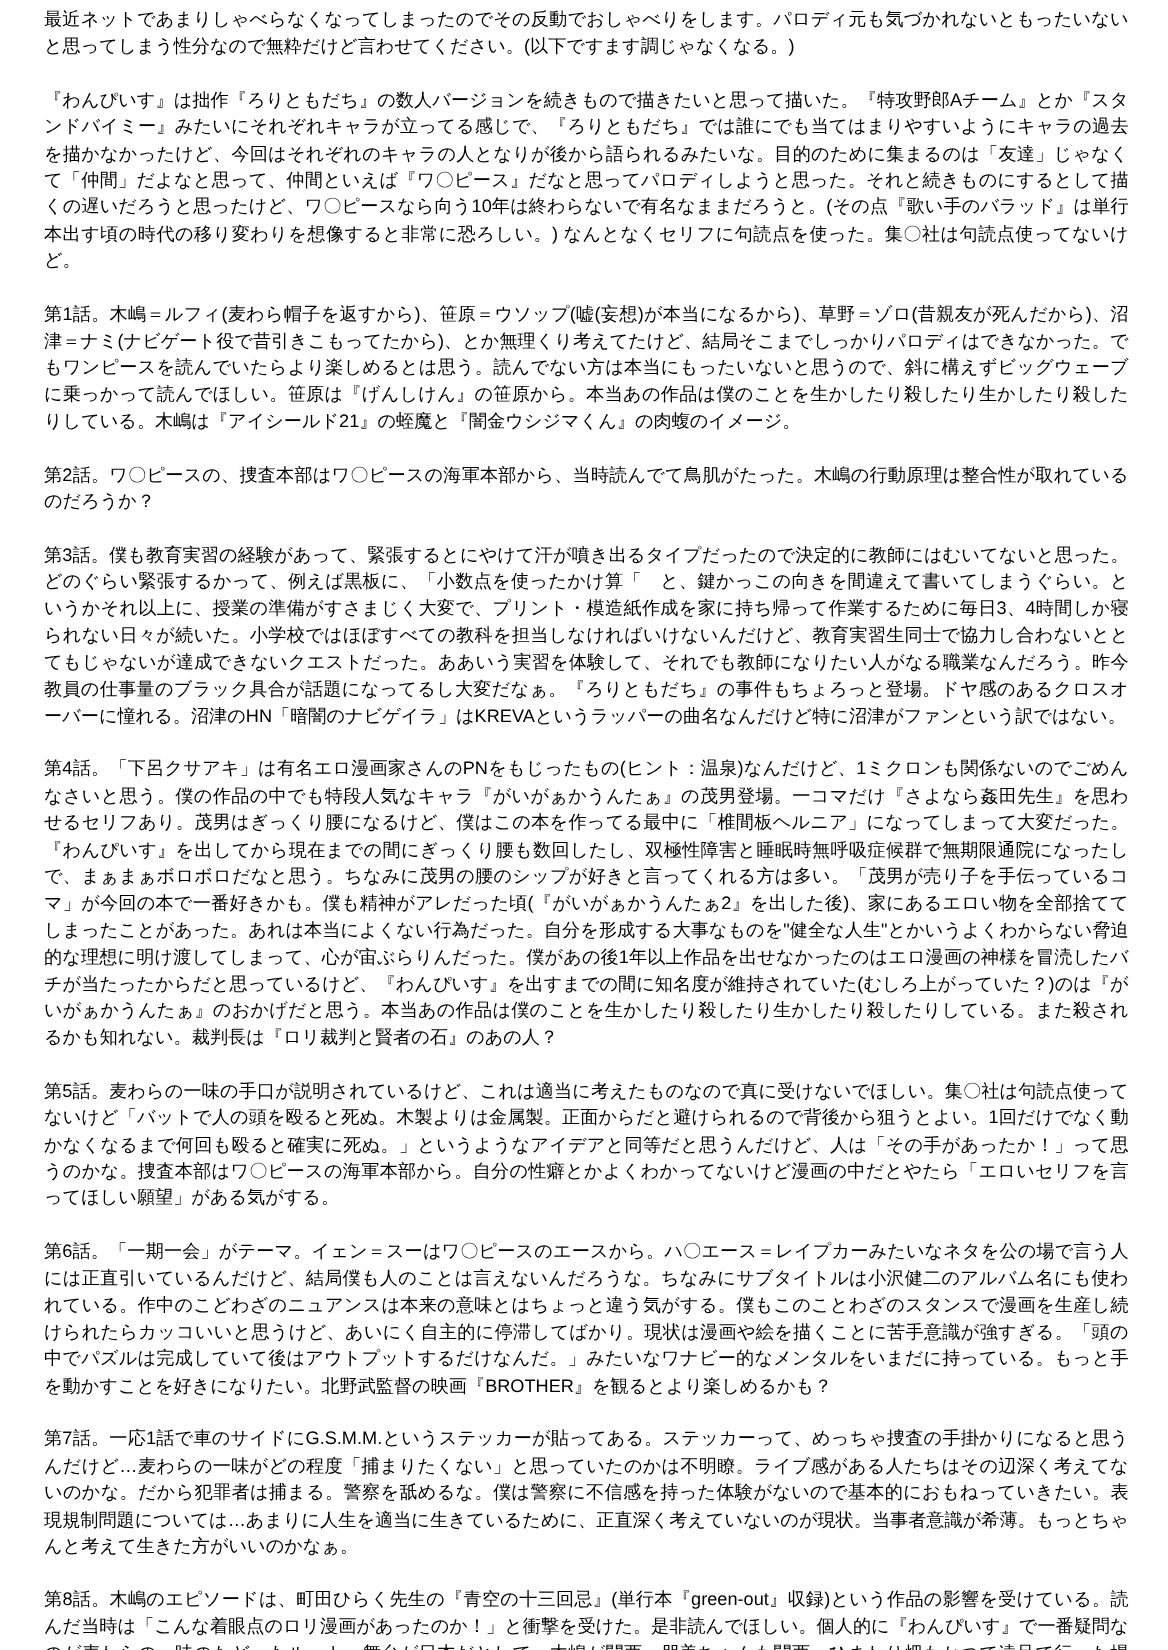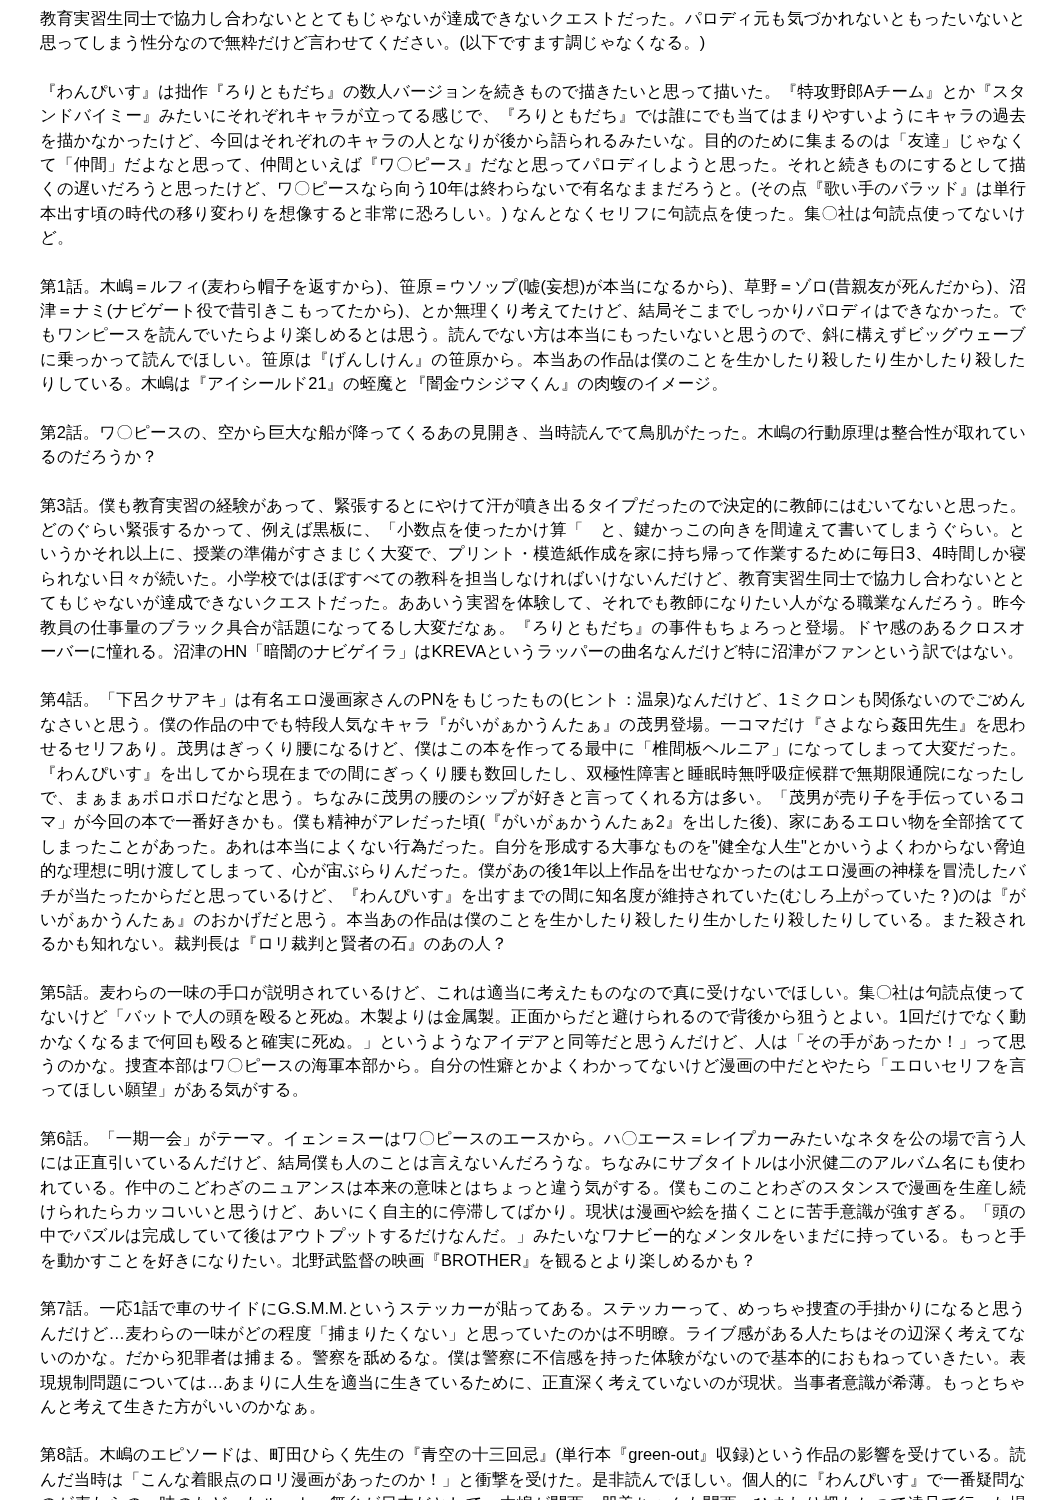--- a/index.html
+++ b/index.html
@@ -34,24 +34,24 @@
     word-break: break-all;
   }
   .para:last-child {
     margin-bottom: 0;
   }
 </style>
 </head>
 <body>
 
 <div class="page">
-  <p class="para">教育実習生同士で協力し合わないととてもじゃないが達成できないクエストだった。パロディ元も気づかれないともったいないと思ってしまう性分なので無粋だけど言わせてください。(以下ですます調じゃなくなる。)</p>
+  <p class="para">最近ネットであまりしゃべらなくなってしまったのでその反動でおしゃべりをします。パロディ元も気づかれないともったいないと思ってしまう性分なので無粋だけど言わせてください。(以下ですます調じゃなくなる。)</p>
   <p class="para">『わんぴいす』は拙作『ろりともだち』の数人バージョンを続きもので描きたいと思って描いた。『特攻野郎Aチーム』とか『スタンドバイミー』みたいにそれぞれキャラが立ってる感じで、『ろりともだち』では誰にでも当てはまりやすいようにキャラの過去を描かなかったけど、今回はそれぞれのキャラの人となりが後から語られるみたいな。目的のために集まるのは「友達」じゃなくて「仲間」だよなと思って、仲間といえば『ワ〇ピース』だなと思ってパロディしようと思った。それと続きものにするとして描くの遅いだろうと思ったけど、ワ〇ピースなら向う10年は終わらないで有名なままだろうと。(その点『歌い手のバラッド』は単行本出す頃の時代の移り変わりを想像すると非常に恐ろしい。) なんとなくセリフに句読点を使った。集〇社は句読点使ってないけど。</p>
   <p class="para">第1話。木嶋＝ルフィ(麦わら帽子を返すから)、笹原＝ウソップ(嘘(妄想)が本当になるから)、草野＝ゾロ(昔親友が死んだから)、沼津＝ナミ(ナビゲート役で昔引きこもってたから)、とか無理くり考えてたけど、結局そこまでしっかりパロディはできなかった。でもワンピースを読んでいたらより楽しめるとは思う。読んでない方は本当にもったいないと思うので、斜に構えずビッグウェーブに乗っかって読んでほしい。笹原は『げんしけん』の笹原から。本当あの作品は僕のことを生かしたり殺したり生かしたり殺したりしている。木嶋は『アイシールド21』の蛭魔と『闇金ウシジマくん』の肉蝮のイメージ。</p>
-  <p class="para">第2話。ワ〇ピースの、空から巨大な船が降ってくるあの見開き、当時読んでて鳥肌がたった。木嶋の行動原理は整合性が取れているのだろうか？</p>
+  <p class="para">第2話。ワ〇ピースの、捜査本部はワ〇ピースの海軍本部から、当時読んでて鳥肌がたった。木嶋の行動原理は整合性が取れているのだろうか？</p>
   <p class="para">第3話。僕も教育実習の経験があって、緊張するとにやけて汗が噴き出るタイプだったので決定的に教師にはむいてないと思った。どのぐらい緊張するかって、例えば黒板に、「小数点を使ったかけ算「　と、鍵かっこの向きを間違えて書いてしまうぐらい。というかそれ以上に、授業の準備がすさまじく大変で、プリント・模造紙作成を家に持ち帰って作業するために毎日3、4時間しか寝られない日々が続いた。小学校ではほぼすべての教科を担当しなければいけないんだけど、教育実習生同士で協力し合わないととてもじゃないが達成できないクエストだった。ああいう実習を体験して、それでも教師になりたい人がなる職業なんだろう。昨今教員の仕事量のブラック具合が話題になってるし大変だなぁ。『ろりともだち』の事件もちょろっと登場。ドヤ感のあるクロスオーバーに憧れる。沼津のHN「暗闇のナビゲイラ」はKREVAというラッパーの曲名なんだけど特に沼津がファンという訳ではない。</p>
   <p class="para">第4話。「下呂クサアキ」は有名エロ漫画家さんのPNをもじったもの(ヒント：温泉)なんだけど、1ミクロンも関係ないのでごめんなさいと思う。僕の作品の中でも特段人気なキャラ『がいがぁかうんたぁ』の茂男登場。一コマだけ『さよなら姦田先生』を思わせるセリフあり。茂男はぎっくり腰になるけど、僕はこの本を作ってる最中に「椎間板ヘルニア」になってしまって大変だった。『わんぴいす』を出してから現在までの間にぎっくり腰も数回したし、双極性障害と睡眠時無呼吸症候群で無期限通院になったしで、まぁまぁボロボロだなと思う。ちなみに茂男の腰のシップが好きと言ってくれる方は多い。「茂男が売り子を手伝っているコマ」が今回の本で一番好きかも。僕も精神がアレだった頃(『がいがぁかうんたぁ2』を出した後)、家にあるエロい物を全部捨ててしまったことがあった。あれは本当によくない行為だった。自分を形成する大事なものを"健全な人生"とかいうよくわからない脅迫的な理想に明け渡してしまって、心が宙ぶらりんだった。僕があの後1年以上作品を出せなかったのはエロ漫画の神様を冒涜したバチが当たったからだと思っているけど、『わんぴいす』を出すまでの間に知名度が維持されていた(むしろ上がっていた？)のは『がいがぁかうんたぁ』のおかげだと思う。本当あの作品は僕のことを生かしたり殺したり生かしたり殺したりしている。また殺されるかも知れない。裁判長は『ロリ裁判と賢者の石』のあの人？</p>
   <p class="para">第5話。麦わらの一味の手口が説明されているけど、これは適当に考えたものなので真に受けないでほしい。集〇社は句読点使ってないけど「バットで人の頭を殴ると死ぬ。木製よりは金属製。正面からだと避けられるので背後から狙うとよい。1回だけでなく動かなくなるまで何回も殴ると確実に死ぬ。」というようなアイデアと同等だと思うんだけど、人は「その手があったか！」って思うのかな。捜査本部はワ〇ピースの海軍本部から。自分の性癖とかよくわかってないけど漫画の中だとやたら「エロいセリフを言ってほしい願望」がある気がする。</p>
   <p class="para">第6話。「一期一会」がテーマ。イェン＝スーはワ〇ピースのエースから。ハ〇エース＝レイプカーみたいなネタを公の場で言う人には正直引いているんだけど、結局僕も人のことは言えないんだろうな。ちなみにサブタイトルは小沢健二のアルバム名にも使われている。作中のこどわざのニュアンスは本来の意味とはちょっと違う気がする。僕もこのことわざのスタンスで漫画を生産し続けられたらカッコいいと思うけど、あいにく自主的に停滞してばかり。現状は漫画や絵を描くことに苦手意識が強すぎる。「頭の中でパズルは完成していて後はアウトプットするだけなんだ。」みたいなワナビー的なメンタルをいまだに持っている。もっと手を動かすことを好きになりたい。北野武監督の映画『BROTHER』を観るとより楽しめるかも？</p>
   <p class="para">第7話。一応1話で車のサイドにG.S.M.M.というステッカーが貼ってある。ステッカーって、めっちゃ捜査の手掛かりになると思うんだけど…麦わらの一味がどの程度「捕まりたくない」と思っていたのかは不明瞭。ライブ感がある人たちはその辺深く考えてないのかな。だから犯罪者は捕まる。警察を舐めるな。僕は警察に不信感を持った体験がないので基本的におもねっていきたい。表現規制問題については…あまりに人生を適当に生きているために、正直深く考えていないのが現状。当事者意識が希薄。もっとちゃんと考えて生きた方がいいのかなぁ。</p>
   <p class="para">第8話。木嶋のエピソードは、町田ひらく先生の『青空の十三回忌』(単行本『green-out』収録)という作品の影響を受けている。読んだ当時は「こんな着眼点のロリ漫画があったのか！」と衝撃を受けた。是非読んでほしい。個人的に『わんぴいす』で一番疑問なのが麦わらの一味のたどったルート。舞台が日本だとして、木嶋が関西、朋美ちゃんも関西、ひまわり畑もかつて遠足で行った場所なのだとしたら関西近辺なのでは？笹原は東京。草野と沼津とはどこで出会ったんだろう。言うほど全国巡ってないのかな。ション子ちゃんは「預かってた麦わら帽子を返す」的な意味でシャンクスから。(シャンクスは赤髪だけど。)一応『わんぴいす』の表紙の理科のノートに名前が書いてある。</p>
 
 </div>
 
 </body></html>

